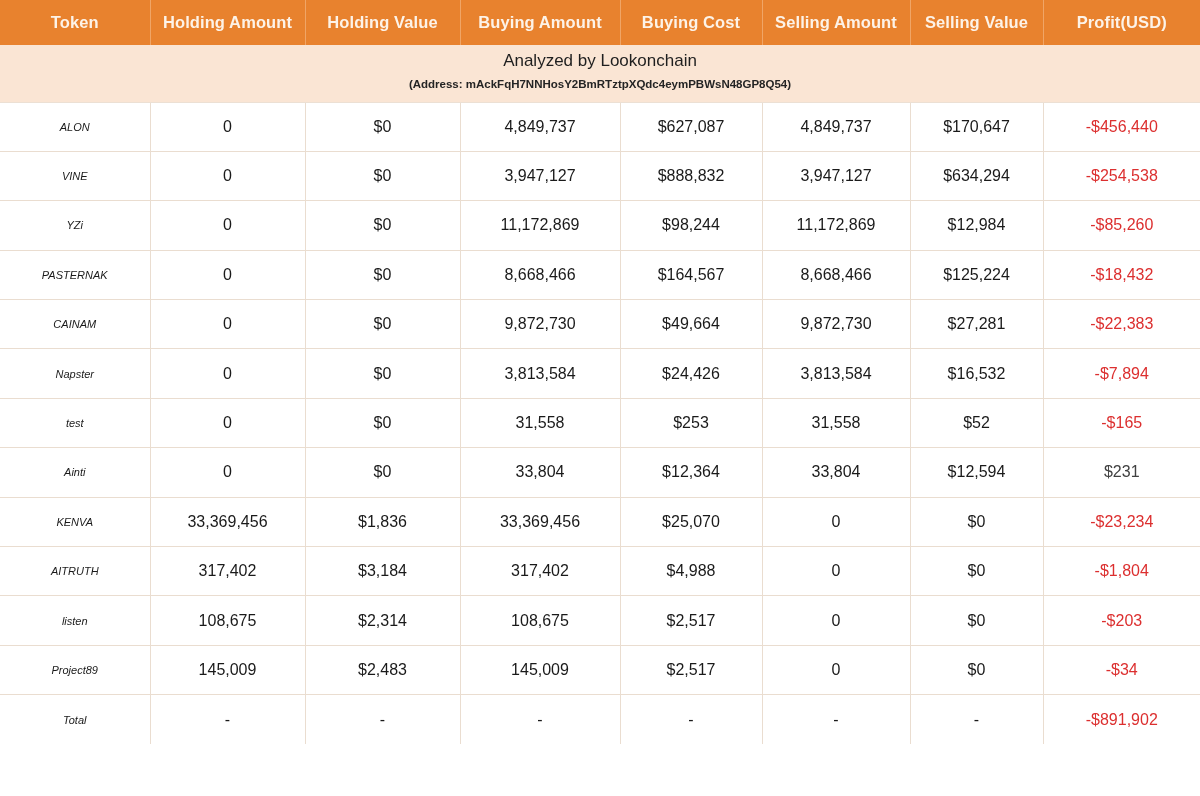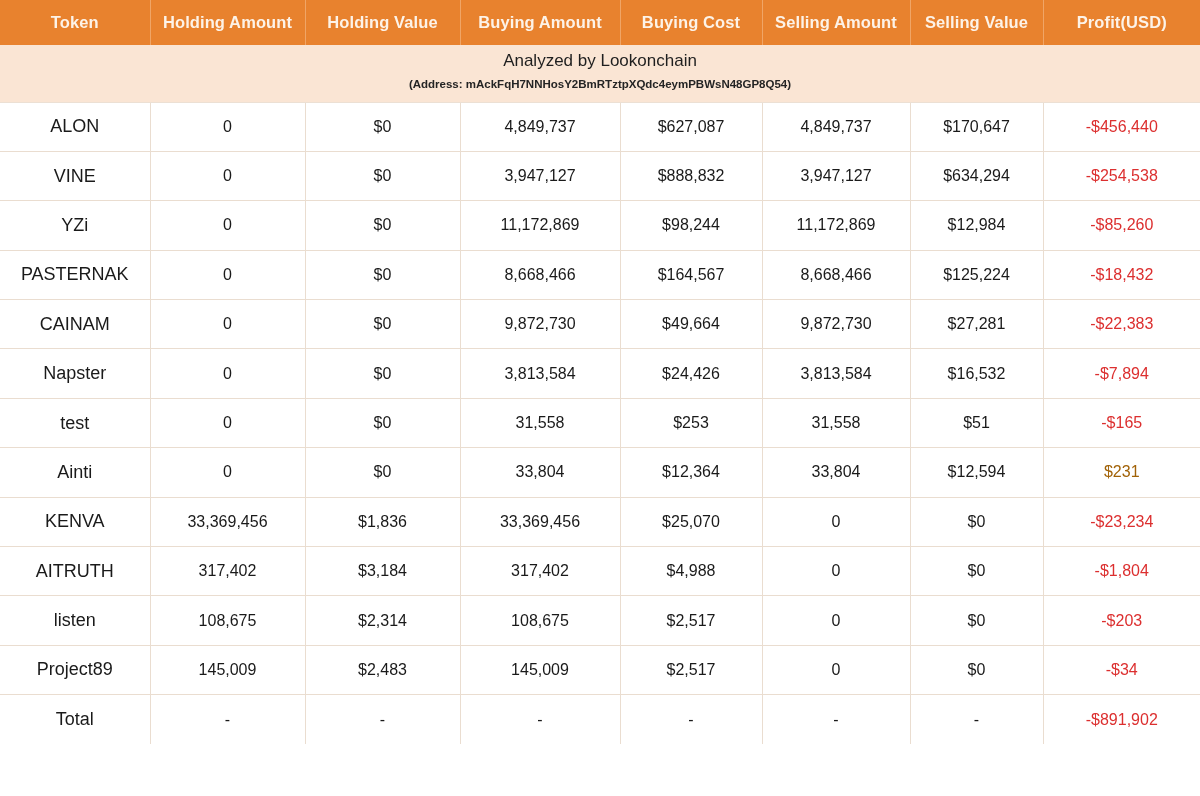--- a/index.html
+++ b/index.html
@@ -85,23 +85,23 @@
     color: #1a1a1a;
     border-right: 1px solid #eaddd0;
     border-bottom: 1px solid #eaddd0;
     box-sizing: border-box;
     white-space: nowrap;
     padding: 0 3px;
   }
   tbody td:last-child { border-right: none; }
   tbody tr:last-child td { border-bottom: none; }
 
-  td.token-cell { font-size: 18px; }
+  td.token-cell { font-size: 11px; font-style: italic; }
   td.profit.neg { color: #dc2f2f; }
-  td.profit.pos { color: #a16207; }
+  td.profit.pos { color: #404040; }
   tr.total-row td { color: #1a1a1a; }
   tr.total-row td.profit.neg { color: #dc2f2f; }
 </style>
 </head>
 <body>
 
 <div id="table-wrap">
   <table class="portfolio">
     <colgroup>
       <col class="c-token">
@@ -193,21 +193,21 @@
           <td>$16,532</td>
           <td class="profit neg">-$7,894</td>
         </tr>
         <tr>
           <td class="token-cell">test</td>
           <td>0</td>
           <td>$0</td>
           <td>31,558</td>
           <td>$253</td>
           <td>31,558</td>
-          <td>$51</td>
+          <td>$52</td>
           <td class="profit neg">-$165</td>
         </tr>
         <tr>
           <td class="token-cell">Ainti</td>
           <td>0</td>
           <td>$0</td>
           <td>33,804</td>
           <td>$12,364</td>
           <td>33,804</td>
           <td>$12,594</td>

